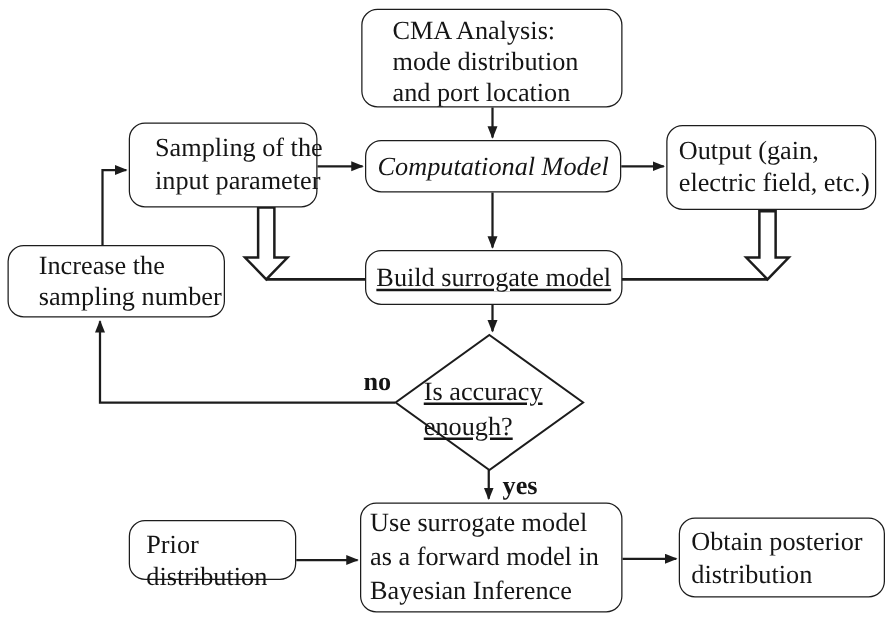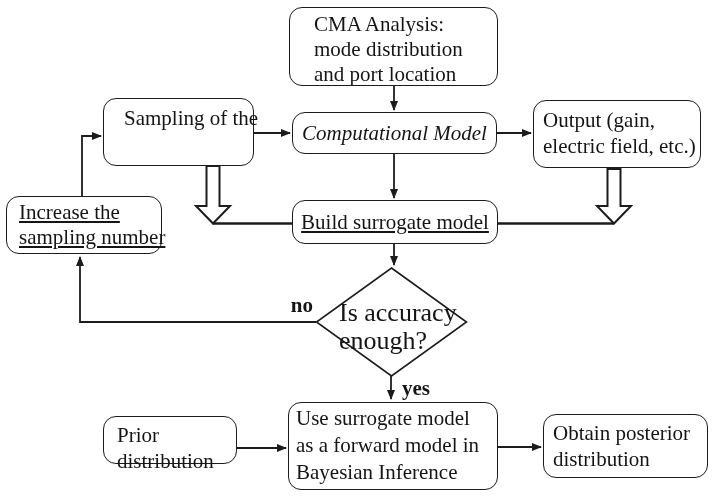--- a/index.html
+++ b/index.html
@@ -13,28 +13,29 @@
     position:absolute;box-sizing:border-box;background:#ffffff;
     border:1.8px solid #1c1c1c;border-radius:13px;
     font-size:21px;line-height:25px;white-space:nowrap;
   }
   .node .ln{display:block;}
   .center{display:flex;align-items:center;justify-content:center;}
   .n-cma      {left:289px;top:7px;  width:209px;height:79px;padding:4px 0 0 24px;line-height:25px;}
   .n-sampling {left:103px;top:98px; width:151px;height:68px;padding:6px 0 0 20px; line-height:26px;}
   .n-comp     {left:292px;top:112px;width:205px;height:42px;font-style:italic;}
   .n-output   {left:533px;top:100px;width:168px;height:68px;padding:6px 0 0 9px; line-height:26px;}
-  .n-increase {left:6px;  top:196px;width:156px;height:58px;padding:3px 0 0 12px;line-height:25px;text-decoration:underline;}
+  .n-increase {left:6px;  top:196px;width:174px;height:58px;padding:3px 0 0 24px;line-height:25px;}
   .n-build    {left:292px;top:200px;width:206px;height:44px;text-decoration:underline;}
   .n-prior    {left:103px;top:416px;width:134px;height:48px;padding:5px 0 0 13px;line-height:26px;}
   .n-use      {left:288px;top:402px;width:210px;height:88px;padding:2px 0 0 7px; line-height:27px;}
   .n-obtain   {left:543px;top:414px;width:165px;height:64px;padding:5px 0 0 9px; line-height:26px;}
   .decision-text{
-    position:absolute;left:339px;top:299px;font-size:26px;line-height:28px;
+    position:absolute;left:339px;top:299px;font-size:21px;line-height:28px;
     white-space:nowrap;
+    text-decoration:underline;
   }
   .edge-label{
     position:absolute;font-size:21px;font-weight:bold;white-space:nowrap;
   }
   .lbl-no {left:283px;top:293px;width:30px;text-align:right;}
   .lbl-yes{left:402px;top:376px;}
 </style>
 </head>
 <body>
 
@@ -72,20 +73,21 @@
   </svg>
 
   <div class="node n-cma">
     <span class="ln">CMA Analysis:</span>
     <span class="ln">mode distribution</span>
     <span class="ln">and port location</span>
   </div>
 
   <div class="node n-sampling">
     <span class="ln">Sampling of the</span>
+    <span class="ln">input parameter</span>
   </div>
 
   <div class="node n-comp center">
     <span class="ln">Computational Model</span>
   </div>
 
   <div class="node n-output">
     <span class="ln">Output (gain,</span>
     <span class="ln">electric field, etc.)</span>
   </div>

